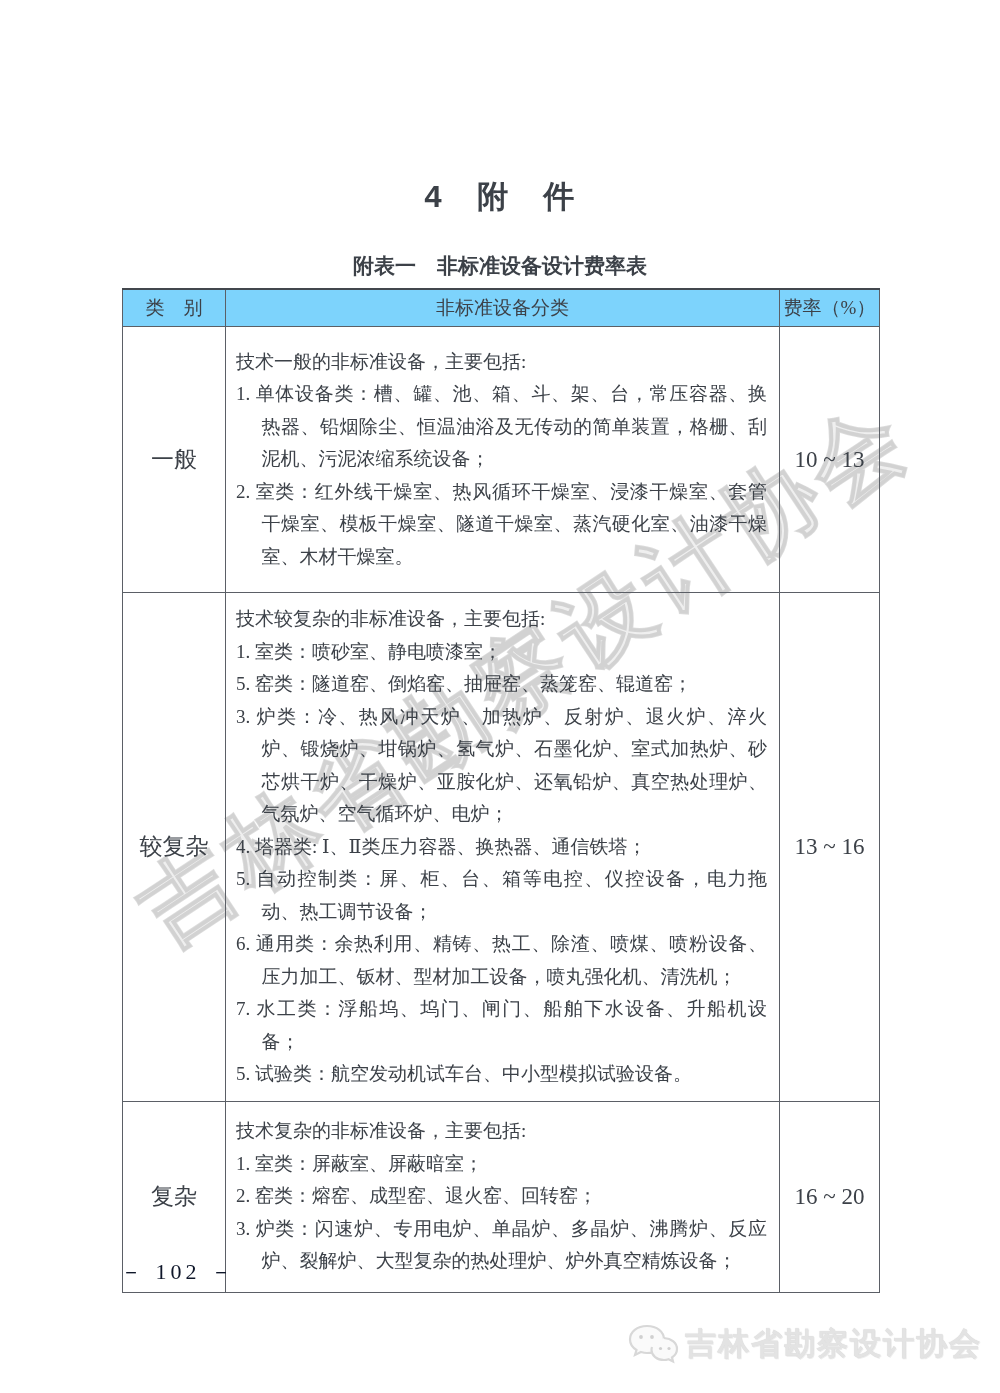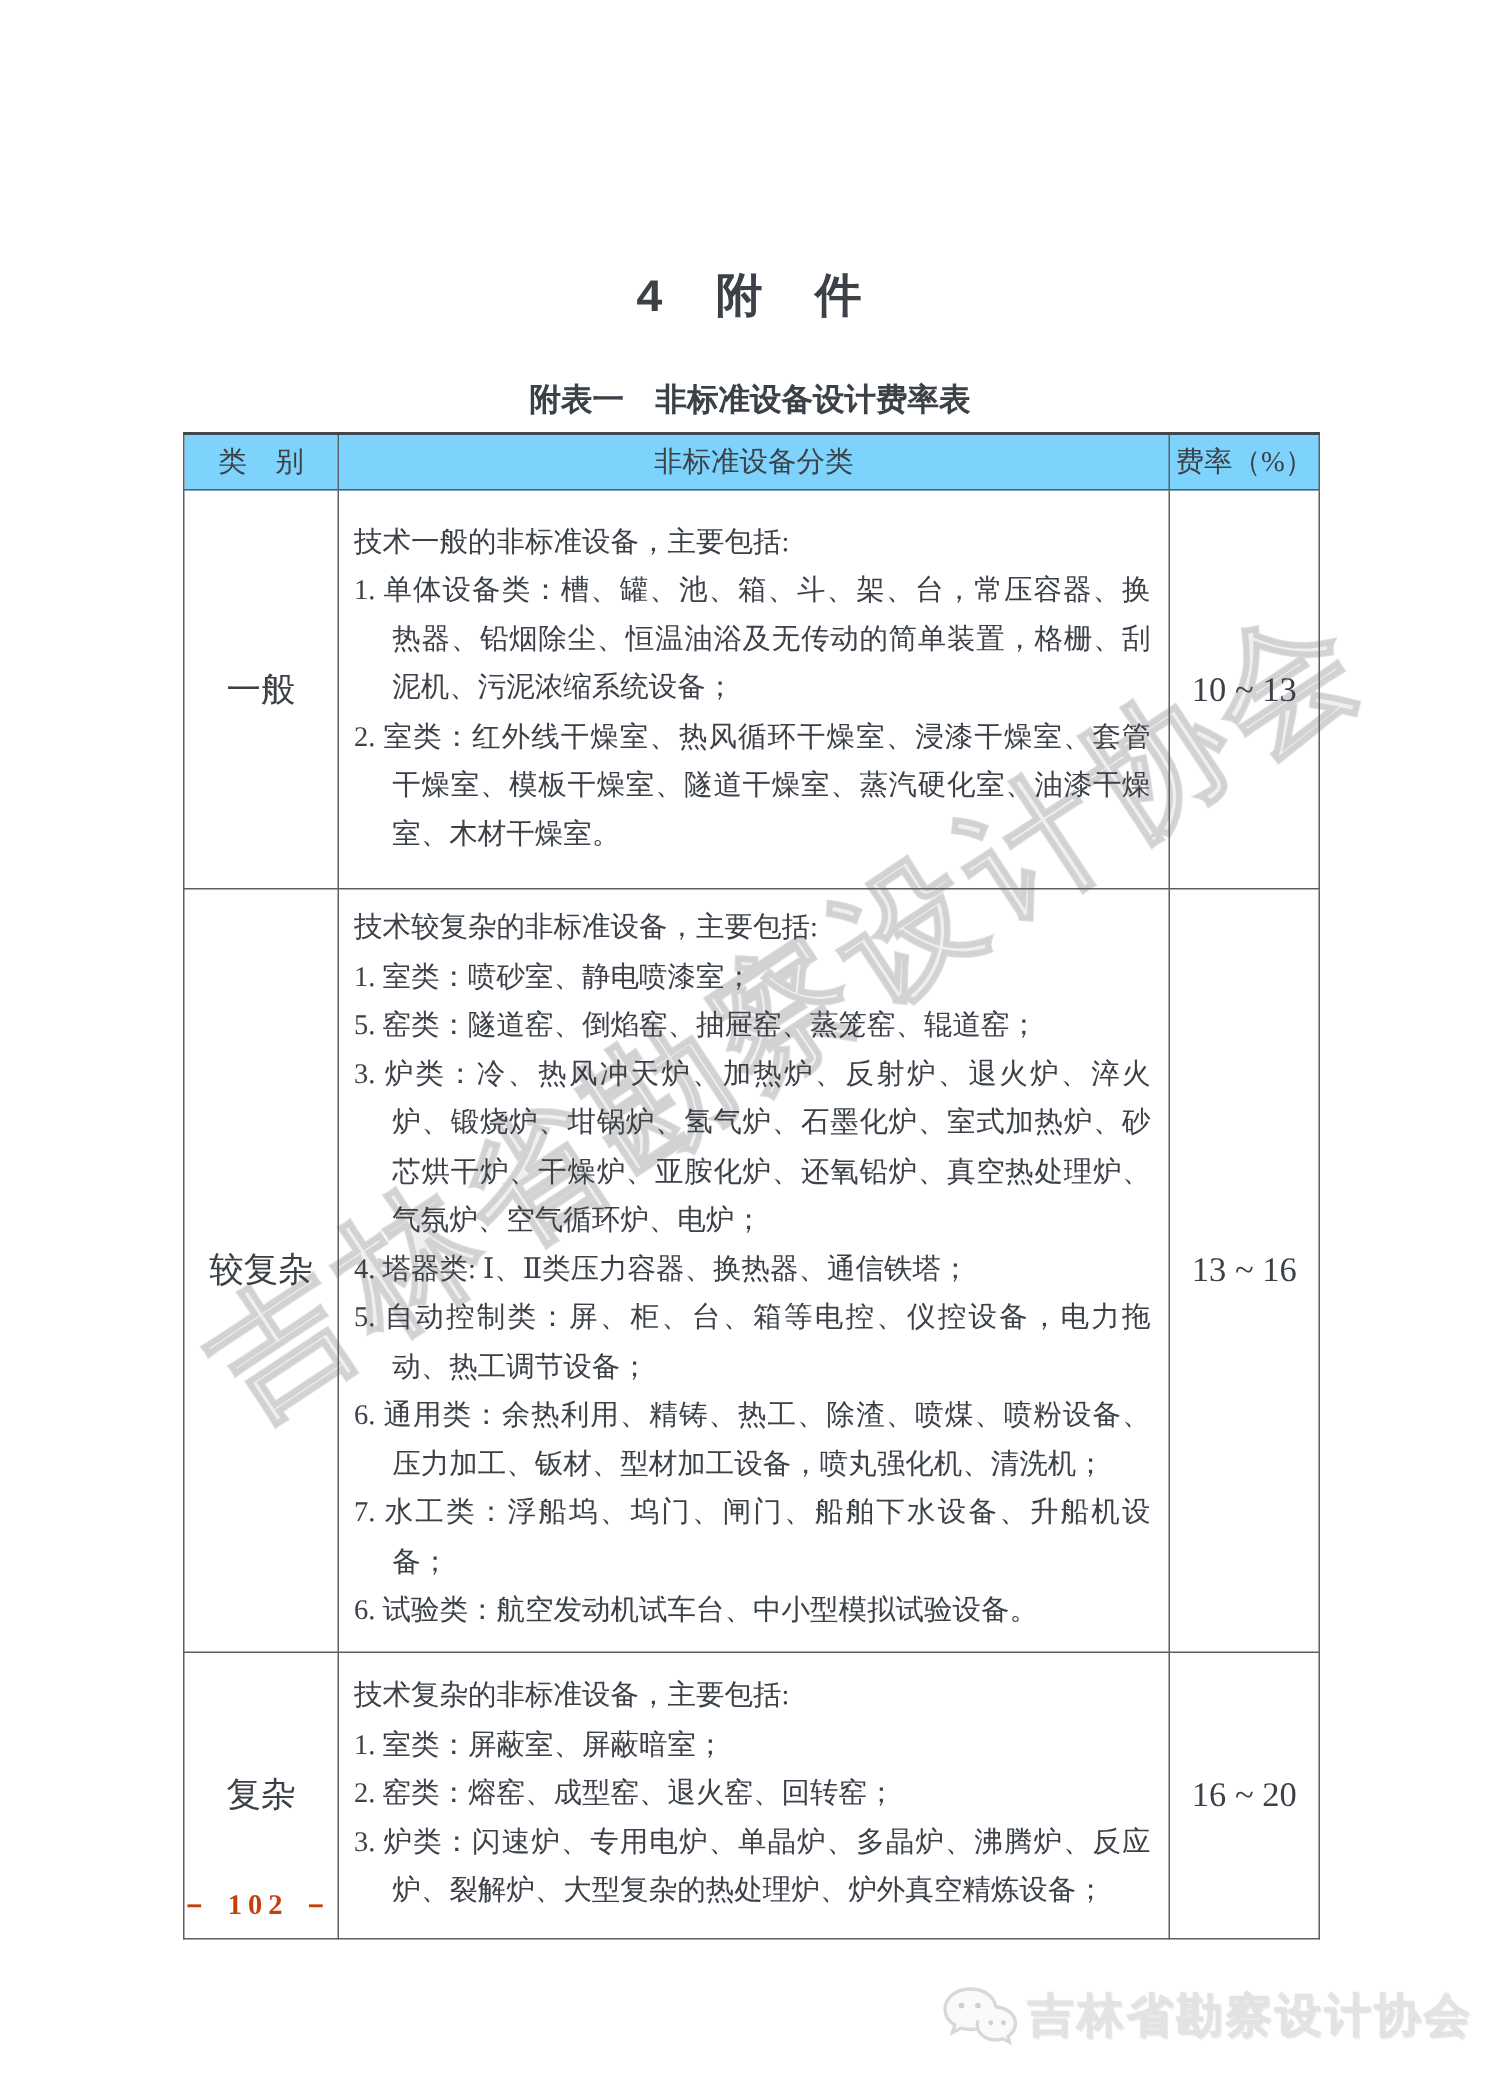--- a/index.html
+++ b/index.html
@@ -90,25 +90,24 @@
     text-indent: -1.35em;
   }
   .row-general  .desc-cell { height: 265px; }
   .row-complexer .desc-cell { height: 462px; }
   .row-complex  .desc-cell { height: 190px; }
 
   .page-number {
     position: absolute;
     left: 120px;
     top: 1257px;
-    font-size: 19px;
+    font-size: 22px;
     letter-spacing: 4px;
-    color: #c2410c;
-    z-index: 2;
-    font-weight: bold;
+    color: #0f172a;
+    z-index: 2;
   }
 
   .footer-logo {
     position: absolute;
     right: 18px;
     top: 1322px;
     display: flex;
     align-items: center;
     gap: 6px;
     z-index: 2;
@@ -166,21 +165,21 @@
         <td class="desc-cell">
           <div class="desc-inner">
             <div class="intro">技术较复杂的非标准设备，主要包括:</div>
             <div class="item">1. 室类：喷砂室、静电喷漆室；</div>
             <div class="item">5. 窑类：隧道窑、倒焰窑、抽屉窑、蒸笼窑、辊道窑；</div>
             <div class="item">3. 炉类：冷、热风冲天炉、加热炉、反射炉、退火炉、淬火炉、锻烧炉、坩锅炉、氢气炉、石墨化炉、室式加热炉、砂芯烘干炉、干燥炉、亚胺化炉、还氧铅炉、真空热处理炉、气氛炉、空气循环炉、电炉；</div>
             <div class="item">4. 塔器类: Ⅰ、Ⅱ类压力容器、换热器、通信铁塔；</div>
             <div class="item">5. 自动控制类：屏、柜、台、箱等电控、仪控设备，电力拖动、热工调节设备；</div>
             <div class="item">6. 通用类：余热利用、精铸、热工、除渣、喷煤、喷粉设备、压力加工、钣材、型材加工设备，喷丸强化机、清洗机；</div>
             <div class="item">7. 水工类：浮船坞、坞门、闸门、船舶下水设备、升船机设备；</div>
-            <div class="item">6. 试验类：航空发动机试车台、中小型模拟试验设备。</div>
+            <div class="item">5. 试验类：航空发动机试车台、中小型模拟试验设备。</div>
           </div>
         </td>
         <td class="rate-cell">13 ~ 16</td>
       </tr>
 
       <tr class="row-complex">
         <td class="cat-cell">复杂</td>
         <td class="desc-cell">
           <div class="desc-inner">
             <div class="intro">技术复杂的非标准设备，主要包括:</div>

